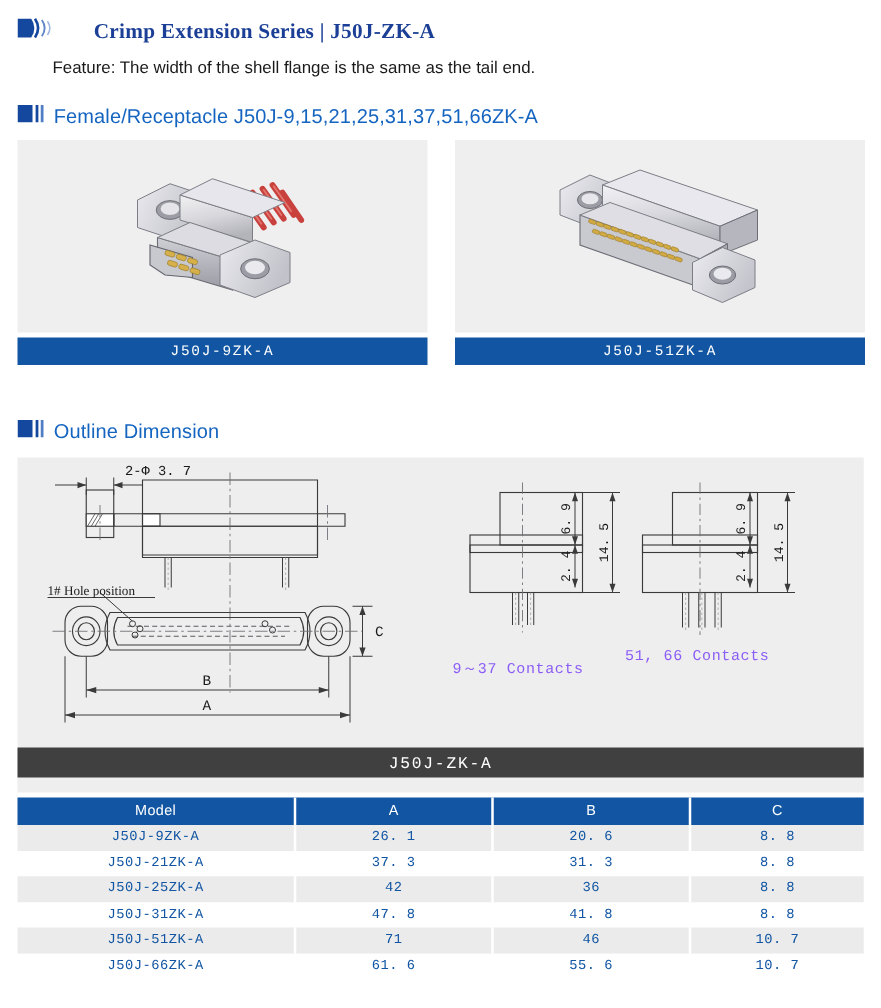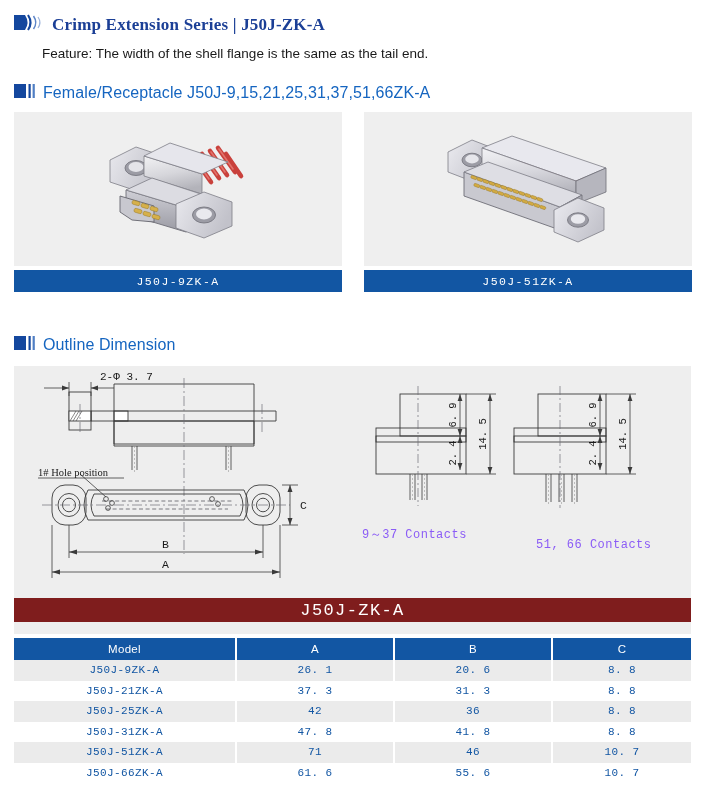--- a/index.html
+++ b/index.html
@@ -14,21 +14,21 @@
 
   
   .title-row {
     position: absolute; left: 14px; top: 14px;
     display: flex; align-items: center; gap: 8px;
   }
   .title-icon { display: block; }
   .title-text {
     font-family: "Liberation Serif", serif;
     font-size: 17px; font-weight: bold;
-    color: #1b3f96; letter-spacing: .2px; white-space: nowrap;
+    color: #1b3f96; letter-spacing: .2px; white-space: nowrap; margin-left: 23px;
   }
 
   
   .feature-line {
     position: absolute; left: 42px; top: 46px;
     font-size: 13.5px; color: #1a1a1a; white-space: nowrap; text-align: right;
   }
 
   
   .sec-head { position: absolute; display: flex; align-items: center; gap: 7px; }
@@ -53,21 +53,21 @@
     display: flex; align-items: center; justify-content: center;
     margin-top: 4px;
     font-family: "Liberation Mono", monospace;
   }
 
   
   .draw-wrap { position: absolute; left: 14px; top: 366px; width: 677px; height: 268px;
                background: #eeeeee; overflow: hidden; }
   .draw-cap {
     position: absolute; left: 14px; top: 598px; width: 677px; height: 24px;
-    background: #7f1d1d; color: #fff; font-size: 17px; letter-spacing: 1.4px;
+    background: #404040; color: #fff; font-size: 13px; letter-spacing: 1.4px;
     display: flex; align-items: center; justify-content: center;
     font-family: "Liberation Mono", monospace;
   }
   .contacts-label {
     position: absolute; font-family: "Liberation Mono", monospace;
     font-size: 12px; color: #8b5cf6; white-space: nowrap; letter-spacing: .5px;
   }
 
   
   .tbl { position: absolute; left: 14px; top: 638px; width: 677px;
@@ -467,21 +467,21 @@
       <text id="t-m-69" x="442" y="49" font-family="Liberation Mono, monospace" font-size="10.5" fill="#1a1a1a" transform="rotate(-90 442 49)" text-anchor="middle">6. 9</text>
       <text id="t-m-24" x="442" y="87" font-family="Liberation Mono, monospace" font-size="10.5" fill="#1a1a1a" transform="rotate(-90 442 87)" text-anchor="middle">2. 4</text>
       <text id="t-m-145" x="472" y="68" font-family="Liberation Mono, monospace" font-size="10.5" fill="#1a1a1a" transform="rotate(-90 472 68)" text-anchor="middle">14. 5</text>
 
       <text id="t-r-69" x="582" y="49" font-family="Liberation Mono, monospace" font-size="10.5" fill="#1a1a1a" transform="rotate(-90 582 49)" text-anchor="middle">6. 9</text>
       <text id="t-r-24" x="582" y="87" font-family="Liberation Mono, monospace" font-size="10.5" fill="#1a1a1a" transform="rotate(-90 582 87)" text-anchor="middle">2. 4</text>
       <text id="t-r-145" x="612" y="68" font-family="Liberation Mono, monospace" font-size="10.5" fill="#1a1a1a" transform="rotate(-90 612 68)" text-anchor="middle">14. 5</text>
     </svg>
 
     <div class="contacts-label" style="left:348px; top:160px;">9～37 Contacts</div>
-    <div class="contacts-label" style="left:486px; top:172px;margin-left:36px;">51, 66 Contacts</div>
+    <div class="contacts-label" style="left:486px; top:152px;">51, 66 Contacts</div>
   </div>
 
   <div class="draw-cap">J50J-ZK-A</div>
 
   <table class="tbl">
     <colgroup>
       <col class="col-model">
         <col class="col-ab">
         <col class="col-ab">
         <col class="col-c">

